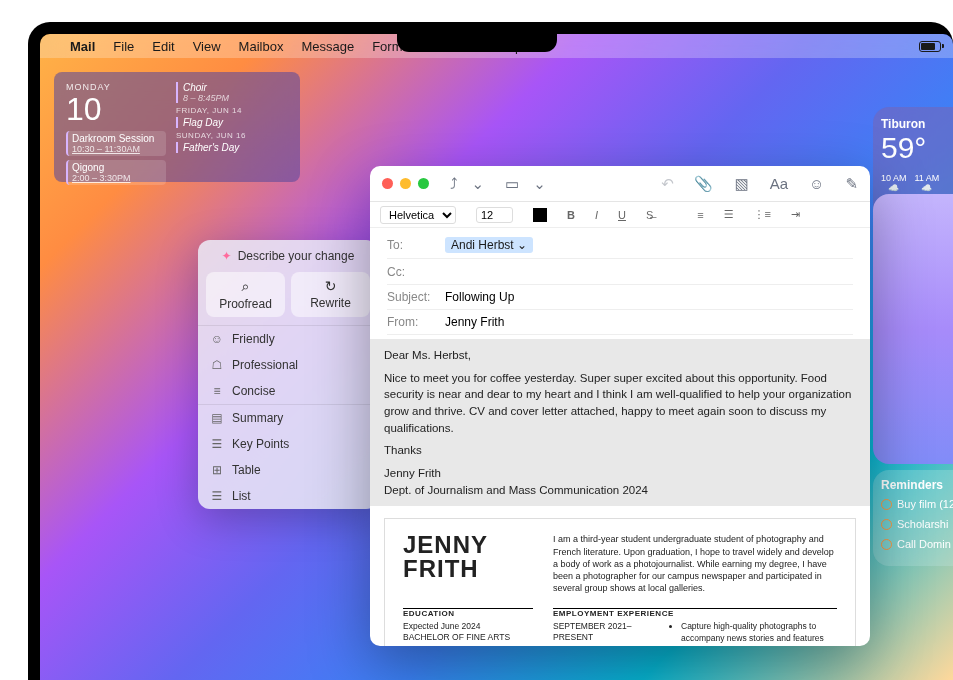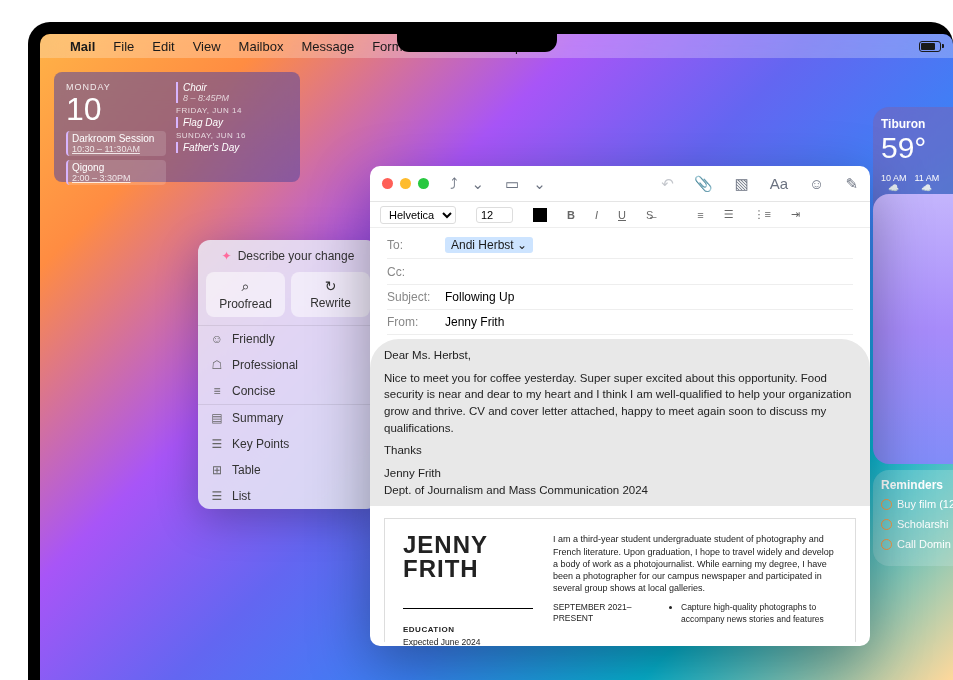--- a/index.html
+++ b/index.html
@@ -70,31 +70,31 @@
 .formatbar { height: 26px; display: flex; align-items: center; padding: 0 10px; gap: 20px; border-bottom: 1px solid #eee; font-size: 11px; color: #444; }
 .formatbar select, .formatbar input { font-size: 11px; border: 1px solid #ddd; border-radius: 3px; padding: 1px 4px; background: #fff; }
 .swatch { width: 14px; height: 14px; background: #000; }
 .fb-ic { cursor: pointer; color: #666; font-size: 11px; }
 
 .headers { padding: 4px 17px; font-size: 12px; }
 .headers .hrow { display: flex; align-items: center; padding: 5px 0; border-bottom: 1px solid #eee; gap: 8px; }
 .headers .lbl { color: #888; width: 50px; }
 .token { background: #cde4ff; border-radius: 3px; padding: 1px 6px; font-size: 12px; color: #1a1a1a; }
 
-.body { flex: 1; overflow-y: auto; font-size: 11.5px; color: #222; border-radius: 29px; }
+.body { flex: 1; overflow-y: auto; font-size: 11.5px; color: #222; }
 .body .msg { padding: 8px 14px; background: #e8e8e8; line-height: 1.45; }
 .body .msg p { margin-bottom: 6px; }
 .body .sig { margin-top: 6px; }
 
 .attach { margin: 12px 14px; border: 1px solid #ddd; padding: 14px 18px; font-size: 10px; }
 .attach .name { font-size: 24px; font-weight: 700; letter-spacing: 1px; line-height: 1; }
 .attach .cols { display: flex; margin-top: 8px; gap: 20px; }
 .attach .col { flex: 1; }
 .attach .col.narrow { flex: 0 0 130px; }
-.attach h4 { font-size: 8px; font-weight: 700; letter-spacing: 0.5px; margin: 6px 0 3px; border-top: 1px solid #000; padding-top: 16px; }
+.attach h4 { font-size: 8px; font-weight: 700; letter-spacing: 0.5px; margin: 6px 0 3px; border-top: 1px solid #000; padding-top: 0; }
 .attach .bio { font-size: 9px; line-height: 1.35; }
 .attach ul { list-style: disc; padding-left: 12px; font-size: 8.5px; line-height: 1.35; }
 .attach .line { font-size: 8.5px; line-height: 1.3; }
 </style>
 </head>
 <body>
 
 <div class="bezel"></div>
 <div class="notch"></div>
 
@@ -298,20 +298,21 @@
           <div class="bio">I am a third-year student undergraduate student of photography and French literature. Upon graduation, I hope to travel widely and develop a body of work as a photojournalist. While earning my degree, I have been a photographer for our campus newspaper and participated in several group shows at local galleries.</div>
         </div>
         <div class="cols">
           <div class="col narrow">
             <h4>EDUCATION</h4>
             <div class="line">Expected June 2024</div>
             <div class="line">BACHELOR OF FINE ARTS</div>
 
           </div>
           <div class="col">
+            <h4>EMPLOYMENT EXPERIENCE</h4>
             <div style="display:flex;gap:16px">
               <div style="flex:0 0 100px">
                 <div class="line">SEPTEMBER 2021–PRESENT</div>
 
               </div>
               <ul>
                 <li>Capture high-quality photographs to accompany news stories and features</li>
 
               </ul>
             </div>

